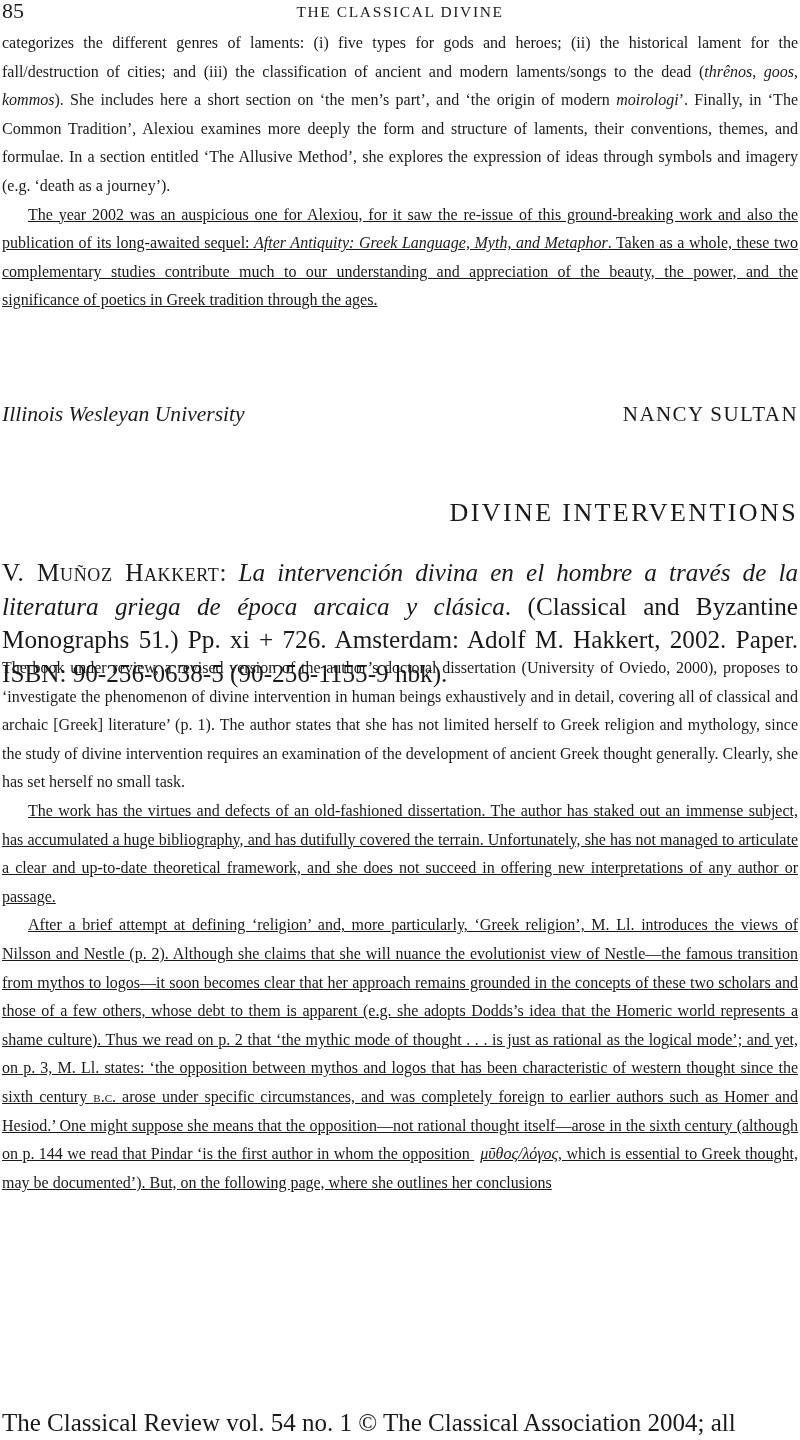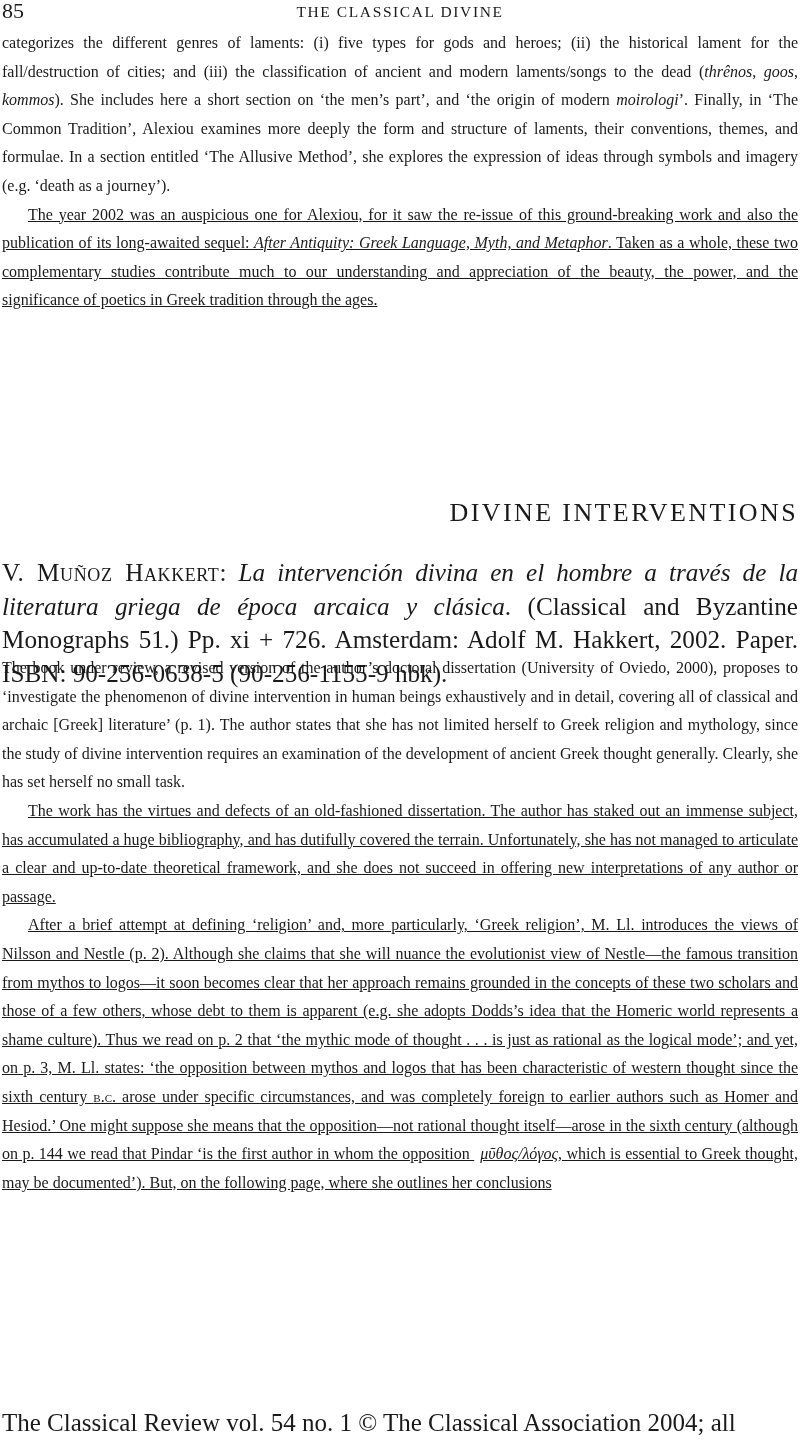--- a/index.html
+++ b/index.html
@@ -61,20 +61,22 @@
     <span class="page-number">85</span>
     <span class="journal-title">THE CLASSICAL DIVINE</span>
   </div>
 
   <div class="block" style="top:29px;">
     <p class="body"><span>categorizes the different genres of laments: (i) five types for gods and heroes; (ii) the historical lament for the fall/destruction of cities; and (iii) the classification of ancient and modern laments/songs to the dead (</span><i>thrênos</i><span>, </span><i>goos</i><span>, </span><i>kommos</i><span>). She includes here a short section on ‘the men’s part’, and ‘the origin of modern </span><i>moirologi</i><span>’. Finally, in ‘The Common Tradition’, Alexiou examines more deeply the form and structure of laments, their conventions, themes, and formulae. In a section entitled ‘The Allusive Method’, she explores the expression of ideas through symbols and imagery (e.g. ‘death as a journey’).</span></p>
     <p class="body indent"><span>The year 2002 was an auspicious one for Alexiou, for it saw the re-issue of this ground-breaking work and also the publication of its long-awaited sequel: </span><i>After Antiquity: Greek Language, Myth, and Metaphor</i><span>. Taken as a whole, these two complementary studies contribute much to our understanding and appreciation of the beauty, the power, and the significance of poetics in Greek tradition through the ages.</span></p>
   </div>
 
   <div class="signoff">
+    <span class="affiliation">Illinois Wesleyan University</span>
+    <span class="reviewer">NANCY SULTAN</span>
   </div>
 
   <div class="section-title">DIVINE INTERVENTIONS</div>
 
   <p class="citation"><span class="author">V. Muñoz Hakkert</span><span>: </span><i>La intervención divina en el hombre a través de la literatura griega de época arcaica y clásica</i><span>. (Classical and Byzantine Monographs 51.) Pp. xi + 726. Amsterdam: Adolf M. Hakkert, 2002. Paper. ISBN: 90-256-0638-5 (90-256-1155-9 hbk).</span></p>
 
   <div class="block" style="top:654px;">
     <p class="body">The book under review, a revised version of the author’s doctoral dissertation (University of Oviedo, 2000), proposes to ‘investigate the phenomenon of divine intervention in human beings exhaustively and in detail, covering all of classical and archaic [Greek] literature’ (p. 1). The author states that she has not limited herself to Greek religion and mythology, since the study of divine intervention requires an examination of the development of ancient Greek thought generally. Clearly, she has set herself no small task.</p>
     <p class="body indent">The work has the virtues and defects of an old-fashioned dissertation. The author has staked out an immense subject, has accumulated a huge bibliography, and has dutifully covered the terrain. Unfortunately, she has not managed to articulate a clear and up-to-date theoretical framework, and she does not succeed in offering new interpretations of any author or passage.</p>
     <p class="body indent"><span>After a brief attempt at defining ‘religion’ and, more particularly, ‘Greek religion’, M. Ll. introduces the views of Nilsson and Nestle (p. 2). Although she claims that she will nuance the evolutionist view of Nestle—the famous transition from mythos to logos—it soon becomes clear that her approach remains grounded in the concepts of these two scholars and those of a few others, whose debt to them is apparent (e.g. she adopts Dodds’s idea that the Homeric world represents a shame culture). Thus we read on p. 2 that ‘the mythic mode of thought . . . is just as rational as the logical mode’; and yet, on p. 3, M. Ll. states: ‘the opposition between mythos and logos that has been characteristic of western thought since the sixth century </span><span class="smallcaps">b.c.</span><span> arose under specific circumstances, and was completely foreign to earlier authors such as Homer and Hesiod.’ One might suppose she means that the opposition—not rational thought itself—arose in the sixth century (although on p. 144 we read that Pindar ‘is the first author in whom the opposition </span><span class="greek">μῦθος/λόγος</span><span>, which is essential to Greek thought, may be documented’). But, on the following page, where she outlines her conclusions</span></p>

